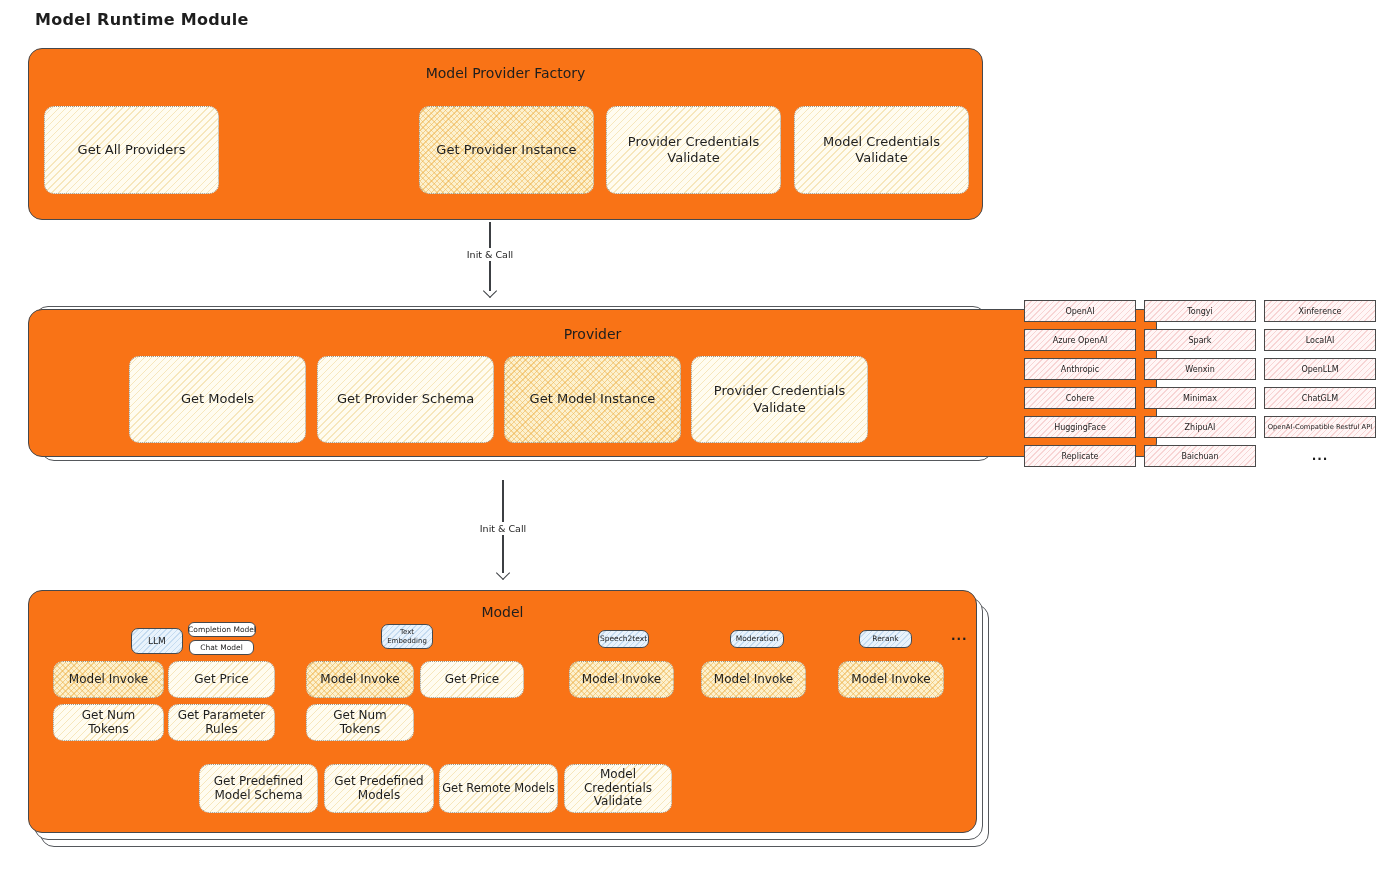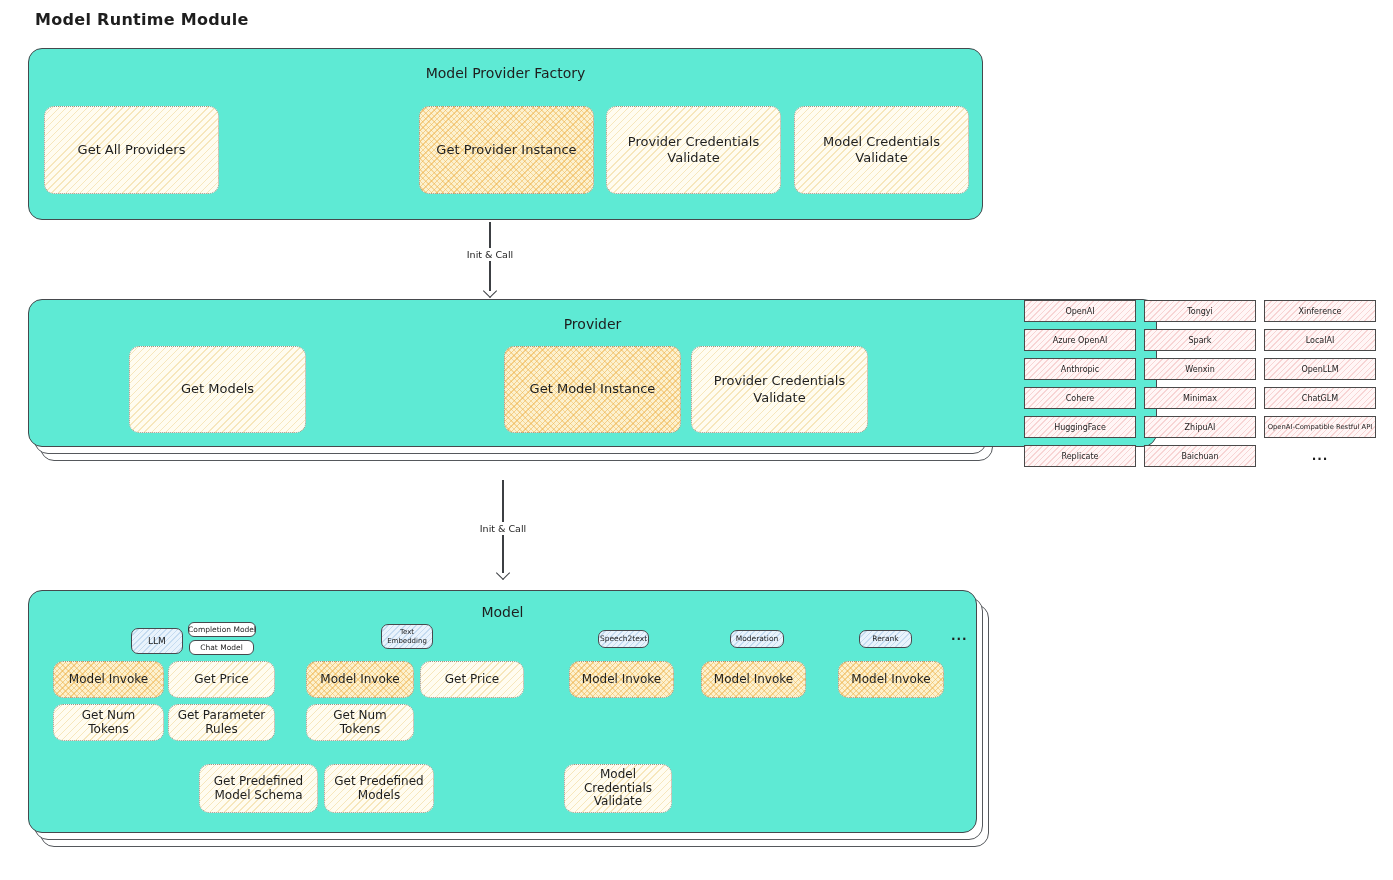--- a/index.html
+++ b/index.html
@@ -7,21 +7,21 @@
   .canvas {
     position:relative; width:1393px; height:880px; background:#ffffff;
     font-family:"DejaVu Sans", sans-serif; color:#1e1e1e; overflow:hidden;
   }
   .main-title {
     position:absolute; left:35px; top:10px;
     font-size:16px; font-weight:600; letter-spacing:.3px;
   }
   
   .box {
-    position:absolute; background:#5eead4;
+    position:absolute; background:#f97316;
     border:1.6px solid #46494d; border-radius:14px;
   }
   .stack {
     position:absolute; background:#ffffff;
     border:1.4px solid #55585c; border-radius:14px;
   }
   .box-title { text-align:center; margin-top:16px; font-size:14px; }
   
   .hbtn {
     position:absolute; display:flex; align-items:center; justify-content:center;
@@ -97,23 +97,24 @@
   </section>
 
   <div class="arrow" style="left:483px; top:222px; height:74px;">
     <div class="arrow-line"></div>
     <div class="arrow-head"></div>
     <div class="arrow-label" style="top:26px;">Init &amp; Call</div>
   </div>
 
   <div class="stack" style="left:40px; top:313px; width:953px; height:148px;"></div>
   <div class="stack" style="left:34px; top:306px; width:953px; height:148px;"></div>
-  <section class="box" style="left:28px; top:299px; width:1129px; height:148px;">
+  <section class="box" style="left:28px; top:309px; width:1129px; height:148px;">
     <div class="box-title">Provider</div>
     <div class="hbtn" style="left:100px; top:46px; width:177px; height:87px;">Get Models</div>
+    <div class="hbtn" style="left:288px; top:46px; width:177px; height:87px;">Get Provider Schema</div>
     <div class="hbtn hl" style="left:475px; top:46px; width:177px; height:87px;">Get Model Instance</div>
     <div class="hbtn" style="left:662px; top:46px; width:177px; height:87px;">Provider Credentials Validate</div>
   </section>
 
   <div class="pgrid">
     <div class="pill">OpenAI</div>
     <div class="pill">Tongyi</div>
     <div class="pill">Xinference</div>
     <div class="pill">Azure OpenAI</div>
     <div class="pill">Spark</div>
@@ -162,16 +163,17 @@
     <div class="chip" style="left:701px; top:39px; width:54px; height:18px;">Moderation</div>
     <div class="hbtn hl sm" style="left:672px; top:70px; width:105px; height:37px;">Model Invoke</div>
 
     <div class="chip" style="left:830px; top:39px; width:53px; height:18px;">Rerank</div>
     <div class="hbtn hl sm" style="left:809px; top:70px; width:106px; height:37px;">Model Invoke</div>
 
     <div class="ellipsis" style="left:922px; top:38px;">...</div>
 
     <div class="hbtn sm" style="left:170px; top:173px; width:119px; height:49px;">Get Predefined Model Schema</div>
     <div class="hbtn sm" style="left:295px; top:173px; width:110px; height:49px;">Get Predefined Models</div>
+    <div class="hbtn sm" style="left:410px; top:173px; width:119px; height:49px; white-space:nowrap; font-size:11.5px; padding:2px 3px;">Get Remote Models</div>
     <div class="hbtn sm" style="left:535px; top:173px; width:108px; height:49px;">Model Credentials Validate</div>
   </section>
 
 </div>
 
 </body></html>

